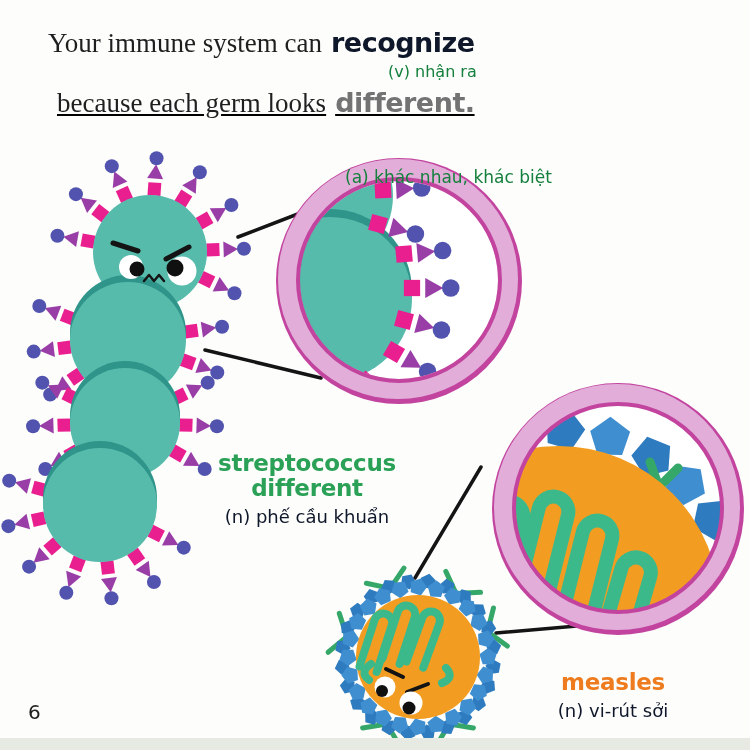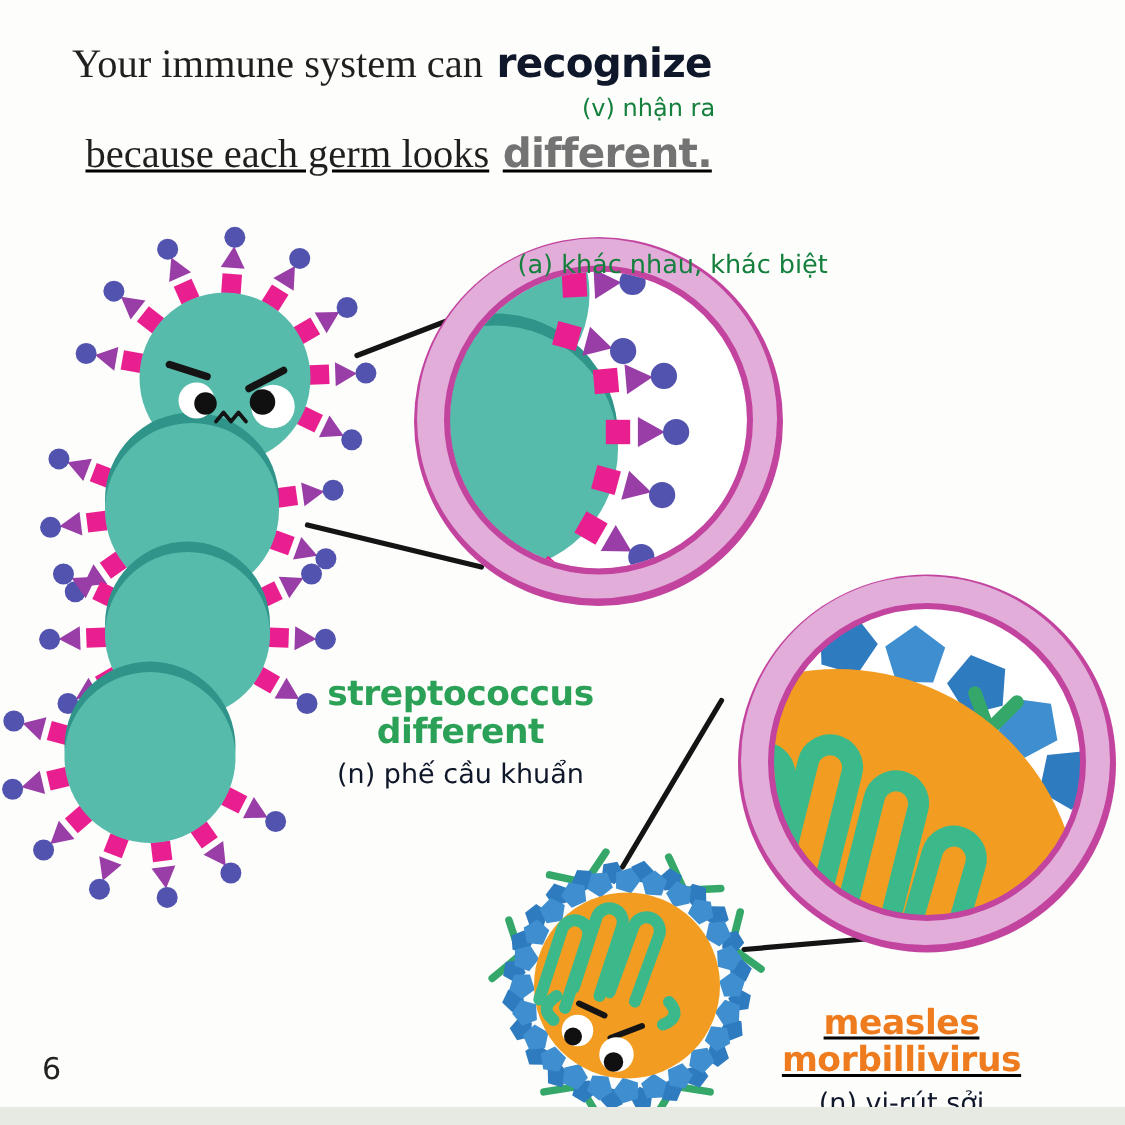--- a/index.html
+++ b/index.html
@@ -279,24 +279,23 @@
   <div class="abs trans" style="left:345px; top:131px; font-size:17px;margin-top:36px;">(a) khác nhau, khác biệt</div>
 
   <div class="abs germ-label" style="left:207px; top:409px;">
     <div class="label-name" style="color: rgb(42, 161, 86);">
       <div>streptococcus</div>
       <div>different</div>
     </div>
     <div class="label-trans">(n) phế cầu khuẩn</div>
   </div>
 
-  <div class="abs germ-label" style="left:501px; top:628px;text-decoration:underline;">
+  <div class="abs germ-label" style="left:513px; top:628px;">
     <div class="label-name" style="color: rgb(238, 124, 30);">
       <div>measles</div>
-      <div>morbillivirus</div>
     </div>
     <div class="label-trans">(n) vi-rút sởi</div>
   </div>
 
   <div class="abs page-num" style="left:28px; top:700px;">6</div>
 
   <div class="page-edge"></div>
 </div>
 
 </body></html>

